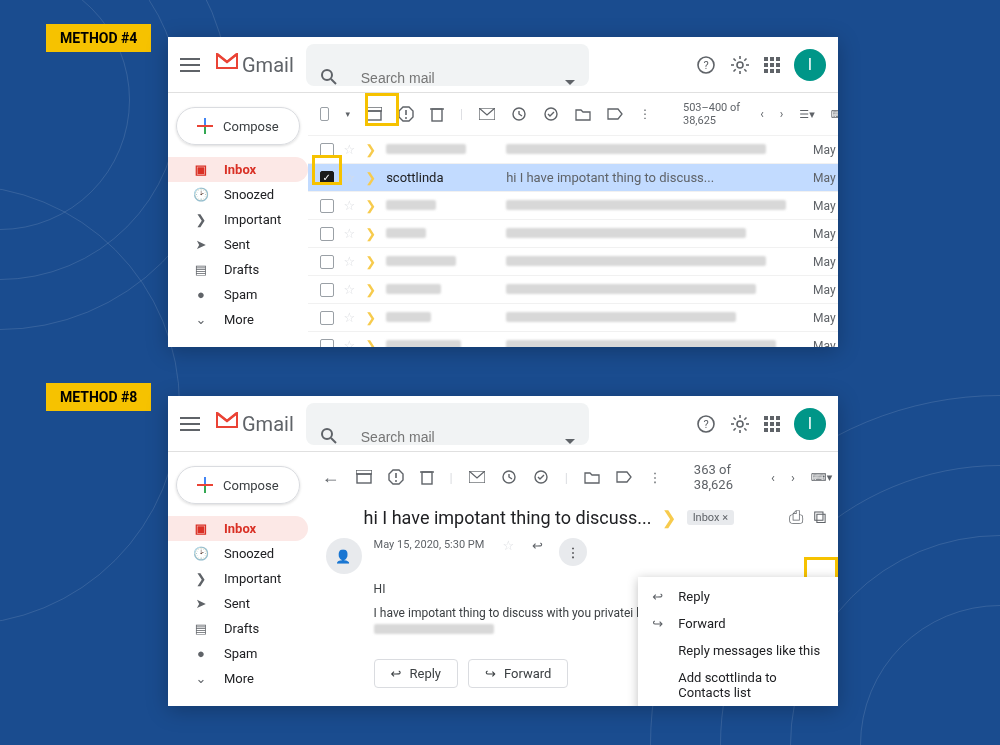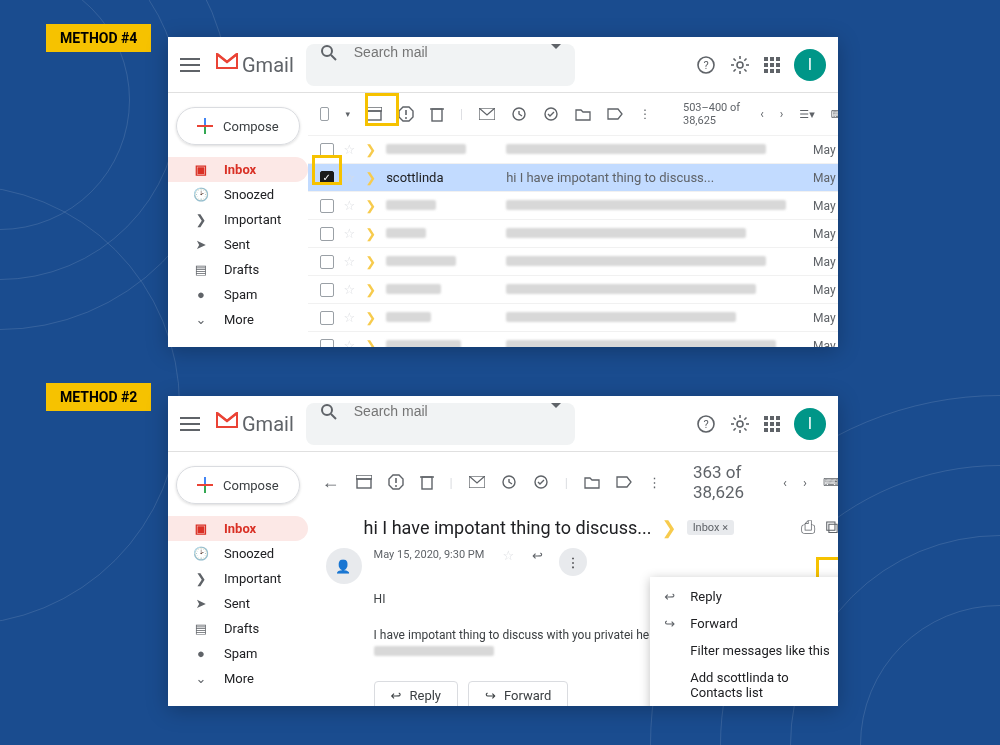--- a/index.html
+++ b/index.html
@@ -31,23 +31,23 @@
   .gm-header {
     display: flex; align-items: center;
     height: 56px; padding: 0 12px; gap: 12px;
     border-bottom: 1px solid #e0e0e0;
   }
   .ham { width: 20px; height: 14px; display: flex; flex-direction: column; justify-content: space-between; }
   .ham span { height: 2px; background: #5f6368; }
   .logo { display: flex; align-items: flex-start; font-size: 20px; color: #5f6368; gap: 4px; margin-left: 4px; }
   .logo b { font-weight: 400; }
   .search {
-    flex: 1; display: flex; align-items: flex-start;
+    flex: 1; display: flex; align-items: flex-end;
     background: #f1f3f4; border-radius: 8px; height: 42px;
-    padding: 0 14px; gap: 16px; color: #5f6368; max-width: 370px;
+    padding: 0 14px; gap: 23px; color: #5f6368; max-width: 370px;
   }
   .search input { border: none; background: none; outline: none; flex: 1; font-size: 14px; color: #5f6368; }
   .rightbar { display: flex; align-items: center; gap: 14px; color: #5f6368; }
   .avatar { width: 32px; height: 32px; border-radius: 50%; background: #009688; color:#fff; display:flex; align-items:center; justify-content:center; font-size:16px; }
   .grid-icon { display:grid; grid-template-columns:repeat(3,4px); grid-template-rows:repeat(3,4px); gap:2px; }
   .grid-icon span { background:#5f6368; }
   .body-area { display: flex; height: calc(100% - 56px); }
   .sidebar { width: 162px; padding-top: 10px; }
   .compose {
     display: flex; align-items: center; gap: 10px;
@@ -342,21 +342,21 @@
           <span class="imp">❯</span>
           <span class="sender"><span class="blur" style="width:75px"></span></span>
           <span class="subj"><span class="blur" style="width:270px"></span></span>
           <span class="date">May 15</span>
         </div>
 
     </div>
   </div>
 </div>
 
-<div class="method-label" style="top:383px;left:46px">METHOD #2</div>
+<div class="method-label" style="top:383px;left:46px">METHOD #8</div>
 
 <div class="panel" style="top:396px;left:168px;width:670px;height:310px">
 
   <div class="gm-header">
     <div class="ham">
         <span></span>
         <span></span>
         <span></span>
       </div>
     <div class="logo">
@@ -498,65 +498,65 @@
               <path d="M1 2 L6 2 L8 4 L15 4 V12 H1 Z" fill="none" stroke="#5f6368" stroke-width="1.3"></path>
             </svg>
           </div>
         <div class="tb-ico">
             <svg width="16" height="12">
               <path d="M1 1 H11 L15 6 L11 11 H1 Z" fill="none" stroke="#5f6368" stroke-width="1.3"></path>
             </svg>
           </div>
         <div class="tb-ico">⋮</div>
         <div class="spacer"></div>
-        <span style="font-size:17px">363 of 38,626</span>
+        <span style="font-size:13px">363 of 38,626</span>
         <span>‹</span>
         <span>›</span>
         <span style="font-size:11px">⌨▾</span>
       </div>
 
       <div class="msg-subject">
         <span>hi I have impotant thing to discuss...</span>
         <span class="imp">❯</span>
         <span class="chip"><span>Inbox</span> ×</span>
         <div style="flex:1"></div>
         <span style="color:#5f6368">⎙</span>
         <span style="color:#5f6368">⧉</span>
       </div>
 
       <div class="msg-head">
         <div class="sender-av">👤</div>
-        <span style="font-size:11px;color:#5f6368">May 15, 2020, 9:30 PM</span>
+        <span style="font-size:11px;color:#5f6368">May 15, 2020, 5:30 PM</span>
         <span class="star" style="margin:0 6px">☆</span>
         <span style="color:#5f6368">↩</span>
         <div style="width:28px;height:28px;border-radius:50%;background:#e8eaed;display:flex;align-items:center;justify-content:center;margin-left:4px">⋮</div>
       </div>
 
       <div class="hl" style="top:105px;right:8px;width:34px;height:34px"></div>
 
       <div class="msg-body">
-        <div style="margin-bottom:22px">HI</div>
+        <div style="margin-bottom:10px">HI</div>
         <div>I have impotant thing to discuss with you privatei here is my Eameil ok</div>
         <div><span class="blur" style="width:120px;height:10px;margin-top:4px"></span></div>
       </div>
 
       <div class="reply-btns">
         <div class="rbtn">
             <span>↩</span>
             <span>Reply</span>
           </div>
         <div class="rbtn">
             <span>↪</span>
             <span>Forward</span>
           </div>
       </div>
 
       <div class="dropdown" style="top:125px;right:8px">
         <div class="di"><span class="dico">↩</span><span>Reply</span></div>
         <div class="di"><span class="dico">↪</span><span>Forward</span></div>
-        <div class="di">Filter messages like this</div>
+        <div class="di">Reply messages like this</div>
         <div class="di">Add scottlinda to Contacts list</div>
 
       </div>
 
     </div>
   </div>
 </div>
 
 </body></html>

